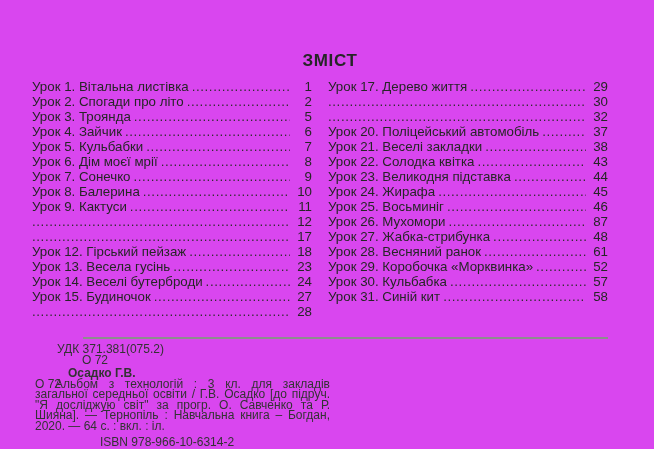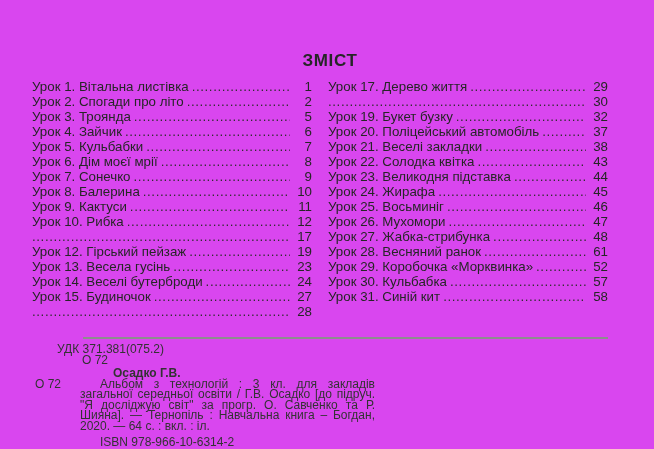--- a/index.html
+++ b/index.html
@@ -91,21 +91,20 @@
     margin-top: 3px;
     margin-left: 35px;
     width: 360px;
   }
   .margin-code {
     position: absolute;
     left: 0;
     top: 10.5px;
   }
   .biblio-body {
-    margin-left: 45px;
     width: 295px;
   }
   .biblio-author {
     font-weight: bold;
     text-indent: 33px;
   }
   .biblio-desc {
     margin: 0;
     text-align: justify;
     text-indent: 20px;
@@ -163,32 +162,31 @@
           <span class="toc-label">Урок 8. Балерина</span>
           <span class="toc-dots">..........................................................................................</span>
           <span class="toc-page">10</span>
         </div>
         <div class="toc-row">
           <span class="toc-label">Урок 9. Кактуси</span>
           <span class="toc-dots">..........................................................................................</span>
           <span class="toc-page">11</span>
         </div>
         <div class="toc-row">
-          <span class="toc-label">Урок 10. Рибка</span>
           <span class="toc-dots">..........................................................................................</span>
           <span class="toc-page">12</span>
         </div>
         <div class="toc-row">
           <span class="toc-dots">..........................................................................................</span>
           <span class="toc-page">17</span>
         </div>
         <div class="toc-row">
           <span class="toc-label">Урок 12. Гірський пейзаж</span>
           <span class="toc-dots">..........................................................................................</span>
-          <span class="toc-page">19</span>
+          <span class="toc-page">18</span>
         </div>
         <div class="toc-row">
           <span class="toc-label">Урок 13. Весела гусінь</span>
           <span class="toc-dots">..........................................................................................</span>
           <span class="toc-page">23</span>
         </div>
         <div class="toc-row">
           <span class="toc-label">Урок 14. Веселі бутерброди</span>
           <span class="toc-dots">..........................................................................................</span>
           <span class="toc-page">24</span>
@@ -207,21 +205,20 @@
         <div class="toc-row">
           <span class="toc-label">Урок 17. Дерево життя</span>
           <span class="toc-dots">..........................................................................................</span>
           <span class="toc-page">29</span>
         </div>
         <div class="toc-row">
           <span class="toc-dots">..........................................................................................</span>
           <span class="toc-page">30</span>
         </div>
         <div class="toc-row">
-          <span class="toc-label">Урок 19. Букет бузку</span>
           <span class="toc-dots">..........................................................................................</span>
           <span class="toc-page">32</span>
         </div>
         <div class="toc-row">
           <span class="toc-label">Урок 20. Поліцейський автомобіль</span>
           <span class="toc-dots">..........................................................................................</span>
           <span class="toc-page">37</span>
         </div>
         <div class="toc-row">
           <span class="toc-label">Урок 21. Веселі закладки</span>
@@ -244,21 +241,21 @@
           <span class="toc-page">45</span>
         </div>
         <div class="toc-row">
           <span class="toc-label">Урок 25. Восьминіг</span>
           <span class="toc-dots">..........................................................................................</span>
           <span class="toc-page">46</span>
         </div>
         <div class="toc-row">
           <span class="toc-label">Урок 26. Мухомори</span>
           <span class="toc-dots">..........................................................................................</span>
-          <span class="toc-page">47</span>
+          <span class="toc-page">87</span>
         </div>
         <div class="toc-row">
           <span class="toc-label">Урок 27. Жабка-стрибунка</span>
           <span class="toc-dots">..........................................................................................</span>
           <span class="toc-page">48</span>
         </div>
         <div class="toc-row">
           <span class="toc-label">Урок 28. Весняний ранок</span>
           <span class="toc-dots">..........................................................................................</span>
           <span class="toc-page">61</span>

